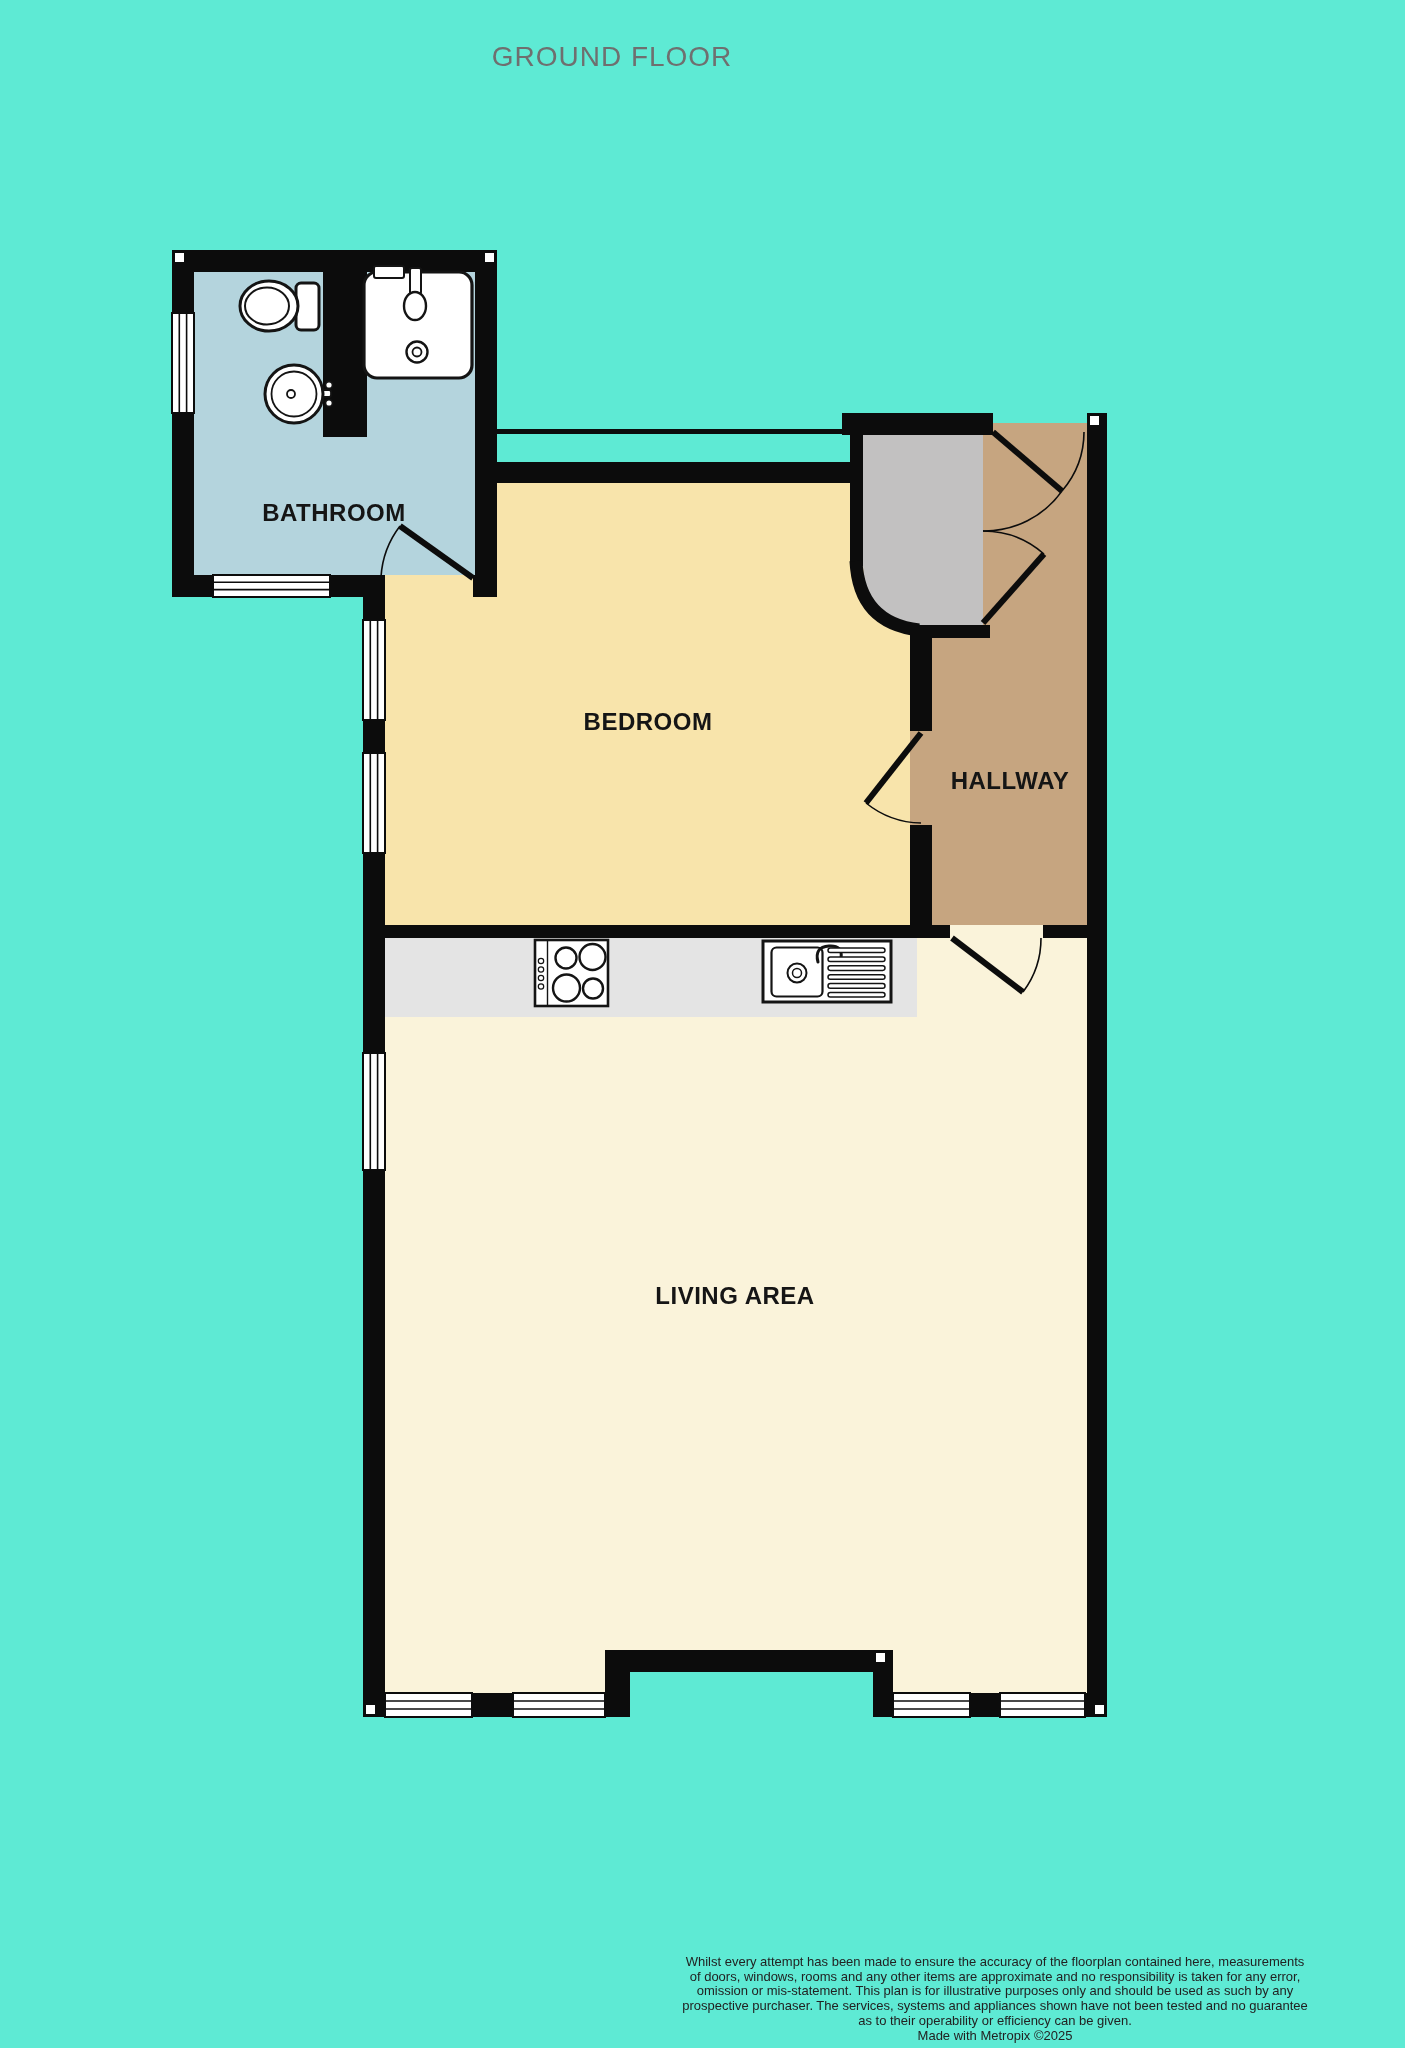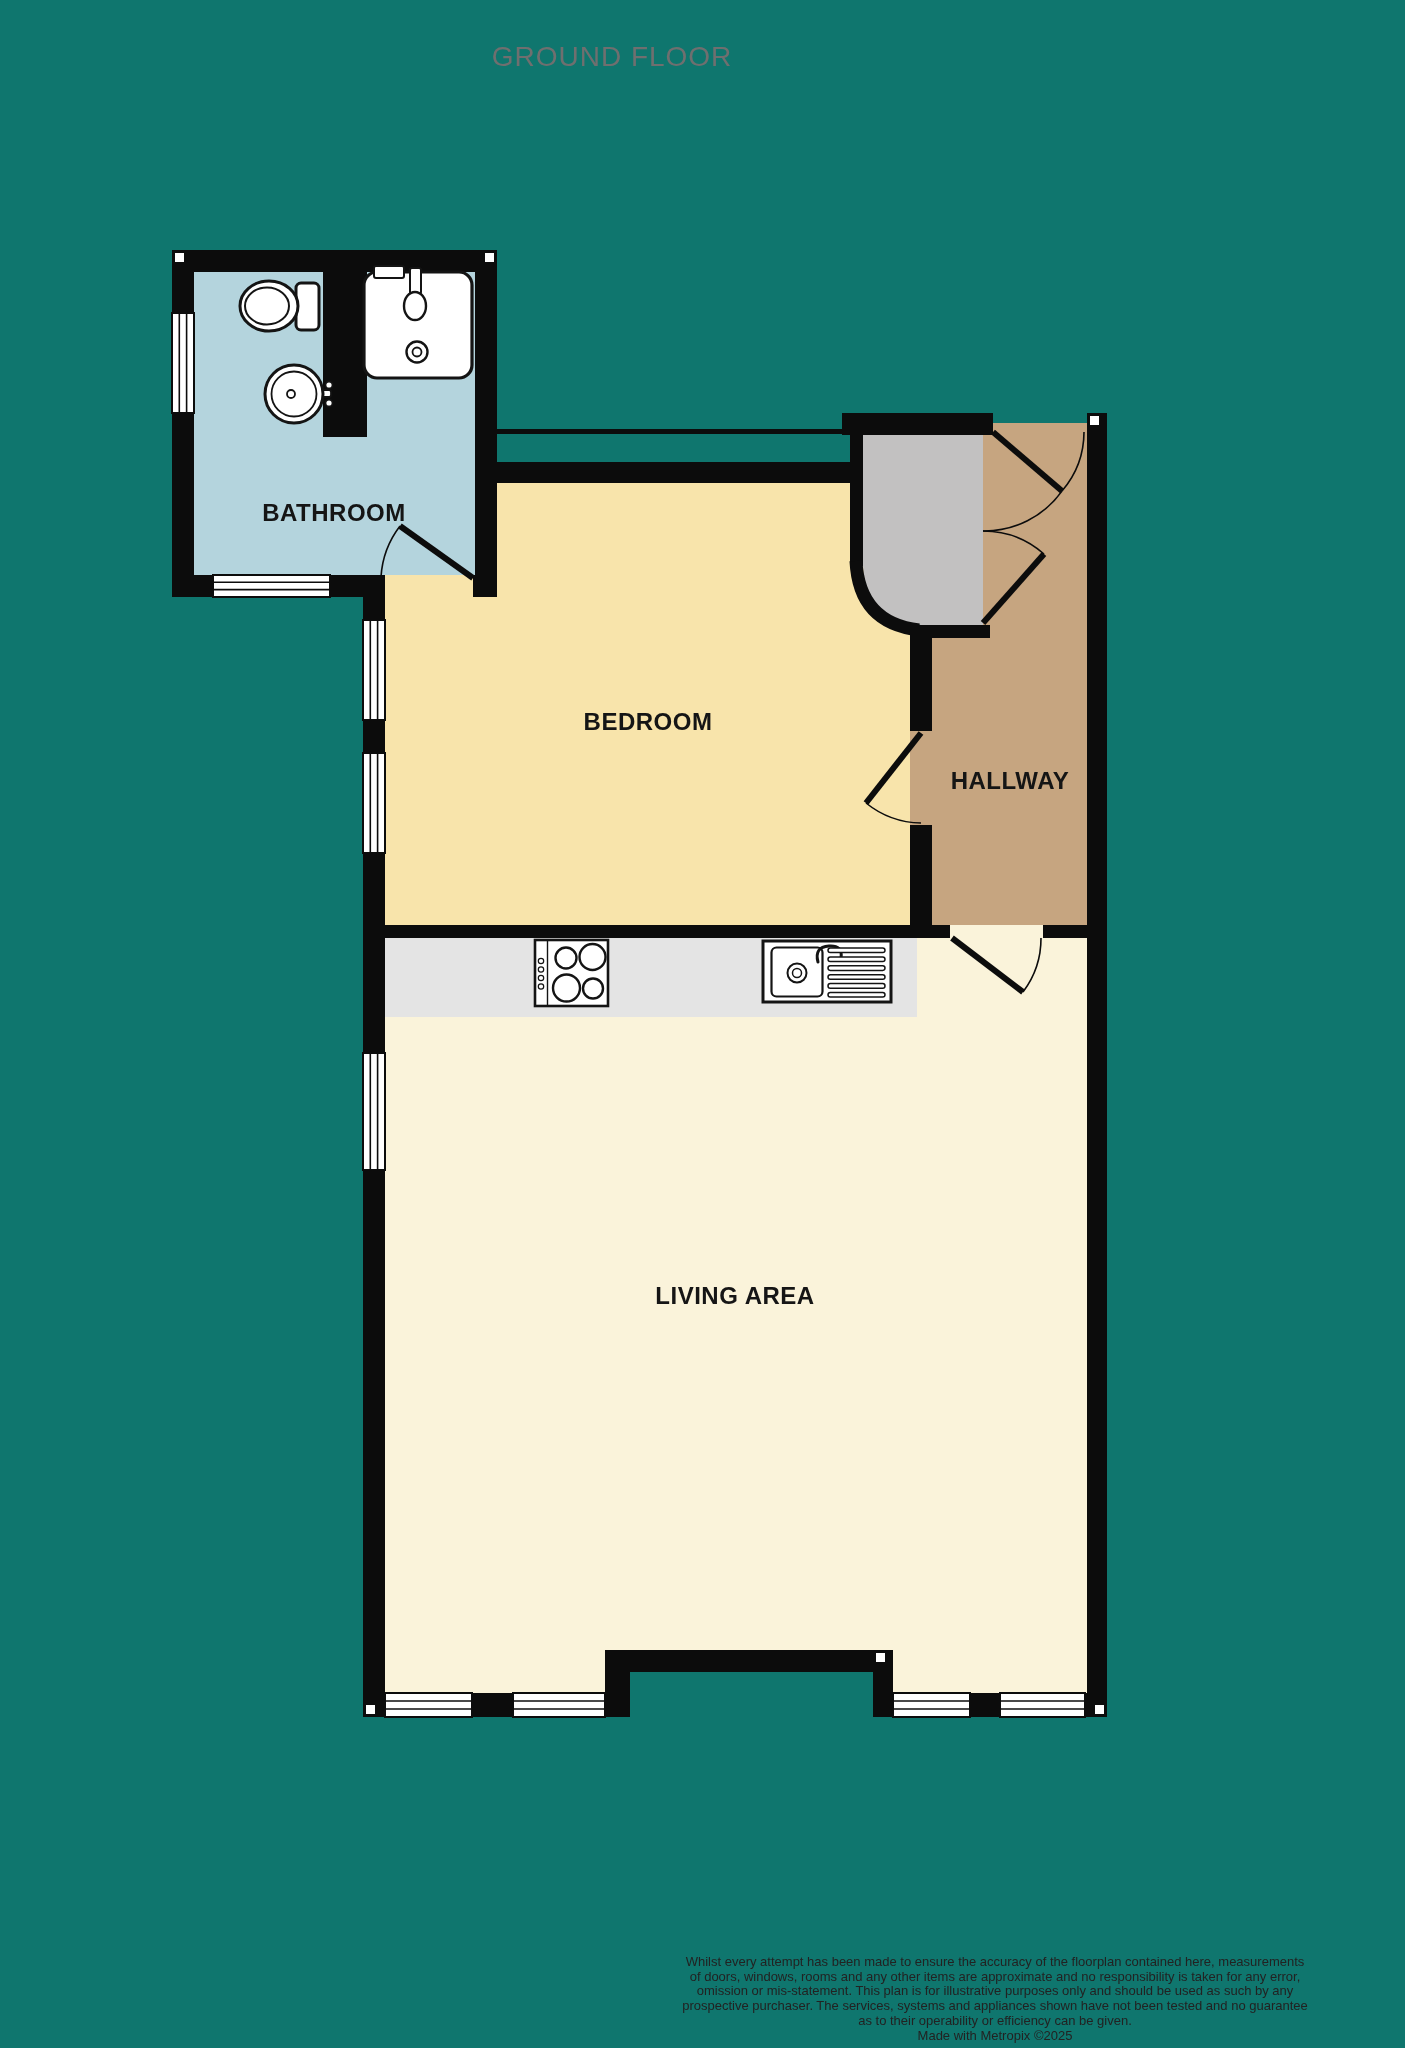--- a/index.html
+++ b/index.html
@@ -1,16 +1,16 @@
 <!DOCTYPE html>
 <html style="--bathroom-floor: #b4d4dd; --bedroom-floor: #f8e4ab; --hallway-floor: #c6a580; --living-floor: #faf3da; --vestibule-floor: #c2c1c1; --counter-floor: #e4e4e4; --wall: #0c0c0c; --title-text: #6f6f6f; --label-text: #151515; --disclaimer-text: #222222;"><head>
 <meta charset="utf-8">
 <style>
   html,body{margin:0;padding:0;background:#ffffff;}
-  .canvas{position:relative;width:1405px;height:2048px;background:#0f766e;overflow:hidden;
+  .canvas{position:relative;width:1405px;height:2048px;background:#5eead4;overflow:hidden;
           font-family:"Liberation Sans", sans-serif;}
   svg text{font-family:"Liberation Sans", sans-serif;}
   .wall{fill:var(--wall);}
   .wall-line{fill:var(--wall);}
   .curve-wall{fill:none;stroke:var(--wall);stroke-width:13;}
   .floor-bathroom{fill:var(--bathroom-floor);}
   .floor-bedroom{fill:var(--bedroom-floor);}
   .floor-hallway{fill:var(--hallway-floor);}
   .floor-living{fill:var(--living-floor);}
   .floor-vestibule{fill:var(--vestibule-floor);}

